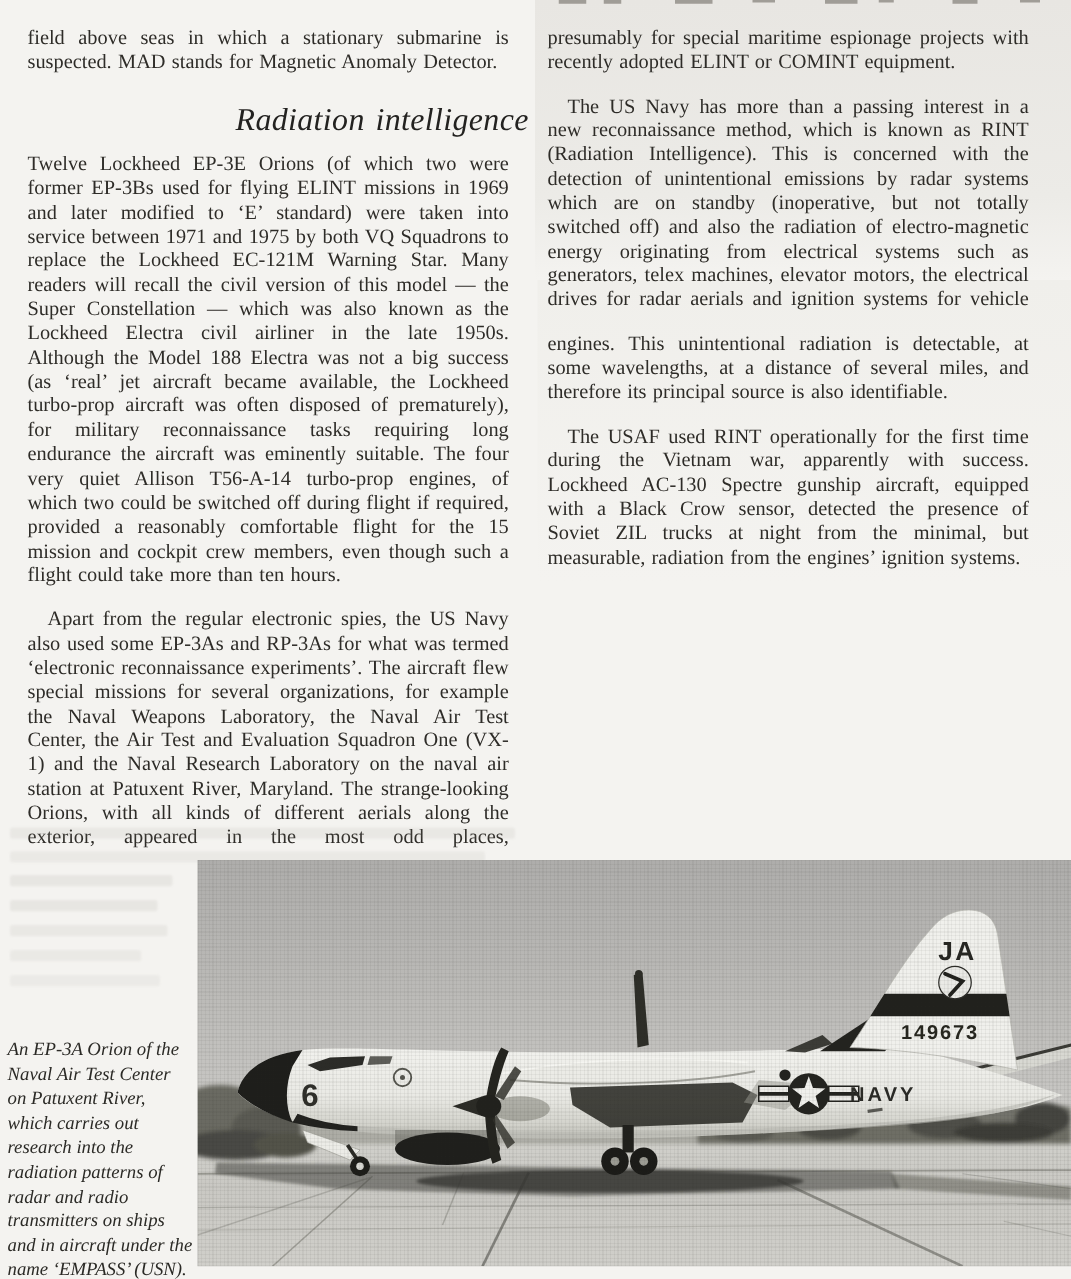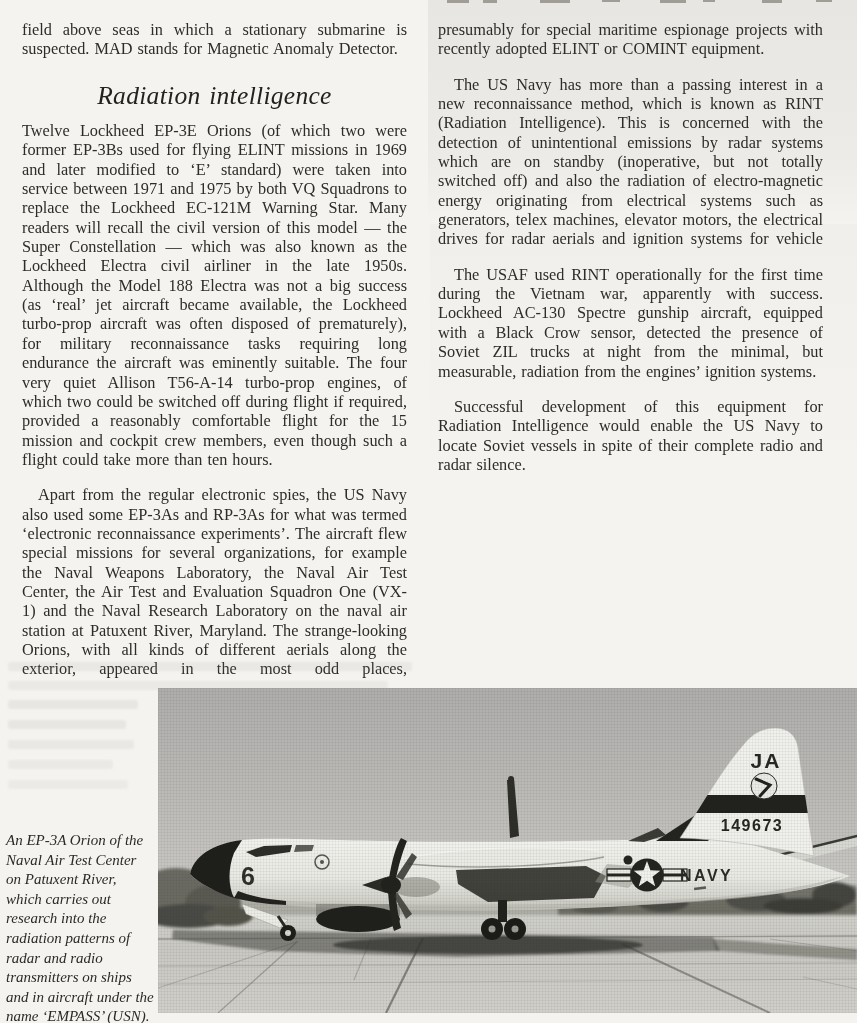--- a/index.html
+++ b/index.html
@@ -17,21 +17,21 @@
   .scan-shade2{
     position:absolute;left:430px;top:224px;width:427px;height:270px;
     background:linear-gradient(180deg,#f0efeb 0%,#f4f3f0 90%);
   }
   .col{position:absolute;top:4px;font-size:16.3px;line-height:19.35px;text-align:justify;word-spacing:1px}
   .col p{margin:16px;padding:0}
   .col-left{left:6px;width:417px}
   .col-right{left:422px;width:417px}
   .heading{
     font-style:italic;font-weight:400;font-size:25.5px;letter-spacing:.3px;
-    margin:27px 0 14px 0;color:#232220;text-align:center;word-spacing:2px;
+    margin:27px 0 14px 0;color:#232220;text-align:right;word-spacing:2px;
   }
   .indent{text-indent:16px}
   .cont{text-align-last:justify}
   .gap{margin-top:9px}
   .caption{
     position:absolute;left:6px;top:831px;width:148px;
     font-style:italic;font-size:15px;line-height:19.6px;color:#2b2a26;text-align:left;
   }
   .photo{
     position:absolute;left:158px;top:688px;width:699px;height:325px;overflow:hidden;
@@ -69,22 +69,22 @@
   <div class="col col-left">
     <p>field above seas in which a stationary submarine is suspected. MAD stands for Magnetic Anomaly Detector.</p>
     <h2 class="heading">Radiation intelligence</h2>
     <p>Twelve Lockheed EP-3E Orions (of which two were former EP-3Bs used for flying ELINT missions in 1969 and later modified to ‘E’ standard) were taken into service between 1971 and 1975 by both VQ Squadrons to replace the Lockheed EC-121M Warning Star. Many readers will recall the civil version of this model — the Super Constellation — which was also known as the Lockheed Electra civil airliner in the late 1950s. Although the Model 188 Electra was not a big success (as ‘real’ jet aircraft became available, the Lockheed turbo-prop aircraft was often disposed of prematurely), for military reconnaissance tasks requiring long endurance the aircraft was eminently suitable. The four very quiet Allison T56-A-14 turbo-prop engines, of which two could be switched off during flight if required, provided a reasonably comfortable flight for the 15 mission and cockpit crew members, even though such a flight could take more than ten hours.</p>
     <p class="indent cont">Apart from the regular electronic spies, the US Navy also used some EP-3As and RP-3As for what was termed ‘electronic reconnaissance experiments’. The aircraft flew special missions for several organizations, for example the Naval Weapons Laboratory, the Naval Air Test Center, the Air Test and Evaluation Squadron One (VX-1) and the Naval Research Laboratory on the naval air station at Patuxent River, Maryland. The strange-looking Orions, with all kinds of different aerials along the exterior, appeared in the most odd places,</p>
   </div>
 
   <div class="col col-right">
     <p>presumably for special maritime espionage projects with recently adopted ELINT or COMINT equipment.</p>
     <p class="indent cont">The US Navy has more than a passing interest in a new reconnaissance method, which is known as RINT (Radiation Intelligence). This is concerned with the detection of unintentional emissions by radar systems which are on standby (inoperative, but not totally switched off) and also the radiation of electro-magnetic energy originating from electrical systems such as generators, telex machines, elevator motors, the electrical drives for radar aerials and ignition systems for vehicle</p>
+    <p class="gap">engines. This unintentional radiation is detectable, at some wavelengths, at a distance of several miles, and therefore its principal source is also identifiable.</p>
     <p class="indent">The USAF used RINT operationally for the first time during the Vietnam war, apparently with success. Lockheed AC-130 Spectre gunship aircraft, equipped with a Black Crow sensor, detected the presence of Soviet ZIL trucks at night from the minimal, but measurable, radiation from the engines’ ignition systems.</p>
-    <p class="indent">Successful development of this equipment for Radiation Intelligence would enable the US Navy to locate Soviet vessels in spite of their complete radio and radar silence.</p>
   </div>
 
   <div>
     <div class="ghost" style="left:8px;top:662px;width:404px;opacity:.10"></div>
     <div class="ghost" style="left:8px;top:681px;width:380px;opacity:.09"></div>
     <div class="ghost" style="left:8px;top:700px;width:130px"></div>
     <div class="ghost" style="left:8px;top:720px;width:118px"></div>
     <div class="ghost" style="left:8px;top:740px;width:126px;opacity:.10"></div>
     <div class="ghost" style="left:8px;top:760px;width:105px;opacity:.09"></div>
     <div class="ghost" style="left:8px;top:780px;width:120px;opacity:.08"></div>

